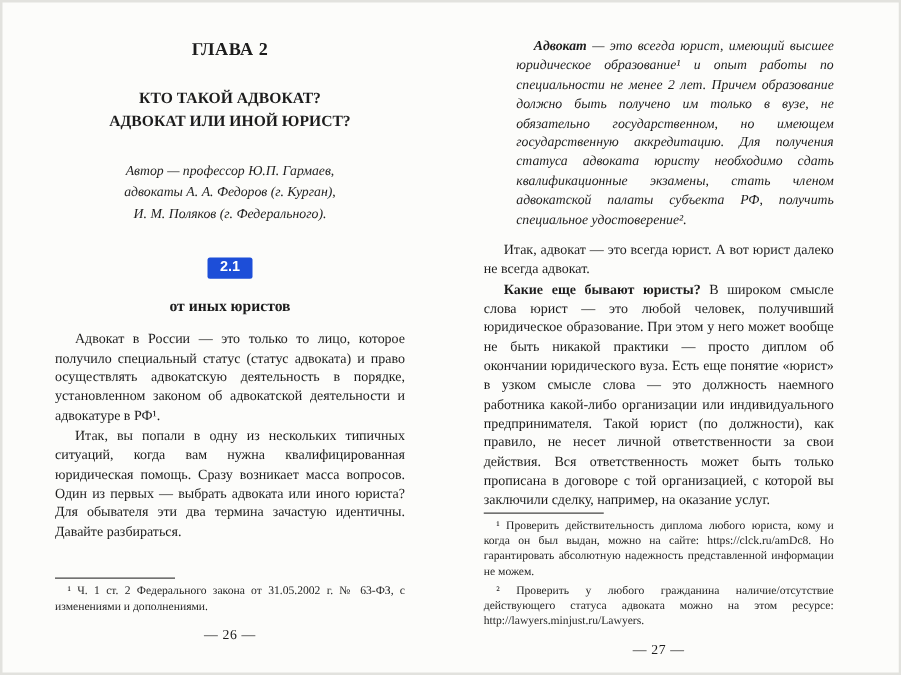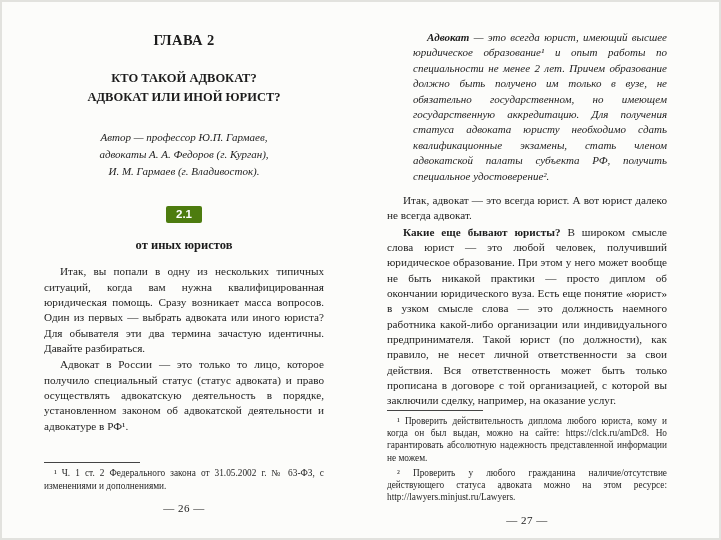--- a/index.html
+++ b/index.html
@@ -43,21 +43,21 @@
   }
   .authors {
     text-align: center;
     font-style: italic;
     font-size: 11px;
     line-height: 1.55;
     margin-bottom: 26px;
     color: #222;
   }
   .section-badge {
-    background: #4d7c0f;
+    background: #1d4ed8;
     color: #ffffff;
     font-family: "Liberation Sans", sans-serif;
     font-weight: bold;
     font-size: 11.5px;
     width: 36px;
     padding: 2px 0 3px 0;
     text-align: center;
     margin: 0 auto 13px auto;
     border-radius: 2px;
   }
@@ -116,31 +116,31 @@
     <div class="chapter-title">ГЛАВА 2</div>
 
     <div class="chapter-subtitle">
       <div>КТО ТАКОЙ АДВОКАТ?</div>
       <div>АДВОКАТ ИЛИ ИНОЙ ЮРИСТ?</div>
     </div>
 
     <div class="authors">
       <div>Автор — профессор Ю.П. Гармаев,</div>
       <div>адвокаты А. А. Федоров (г. Курган),</div>
-      <div>И. М. Гармаев (г. Владивосток).</div>
+      <div>И. М. Поляков (г. Федерального).</div>
     </div>
 
     <div class="section-badge">2.1</div>
 
     <div class="section-title">
       <div>от иных юристов</div>
     </div>
 
+    <p class="body-par">Адвокат в России — это только то лицо, которое получило специальный статус (статус адвоката) и право осуществлять адвокатскую деятельность в порядке, установленном законом об адвокатской деятельности и адвокатуре в РФ¹.</p>
     <p class="body-par">Итак, вы попали в одну из нескольких типичных ситуаций, когда вам нужна квалифицированная юридическая помощь. Сразу возникает масса вопросов. Один из первых — выбрать адвоката или иного юриста? Для обывателя эти два термина зачастую идентичны. Давайте разбираться.</p>
-    <p class="body-par">Адвокат в России — это только то лицо, которое получило специальный статус (статус адвоката) и право осуществлять адвокатскую деятельность в порядке, установленном законом об адвокатской деятельности и адвокатуре в РФ¹.</p>
 
     <div class="footnote-block">
       <div class="fn-rule"></div>
       <p class="footnote">¹ Ч. 1 ст. 2 Федерального закона от 31.05.2002 г. № 63-ФЗ, с изменениями и дополнениями.</p>
     </div>
 
     <div class="page-number">— 26 —</div>
   </div>
 
   <div class="page page-right">

